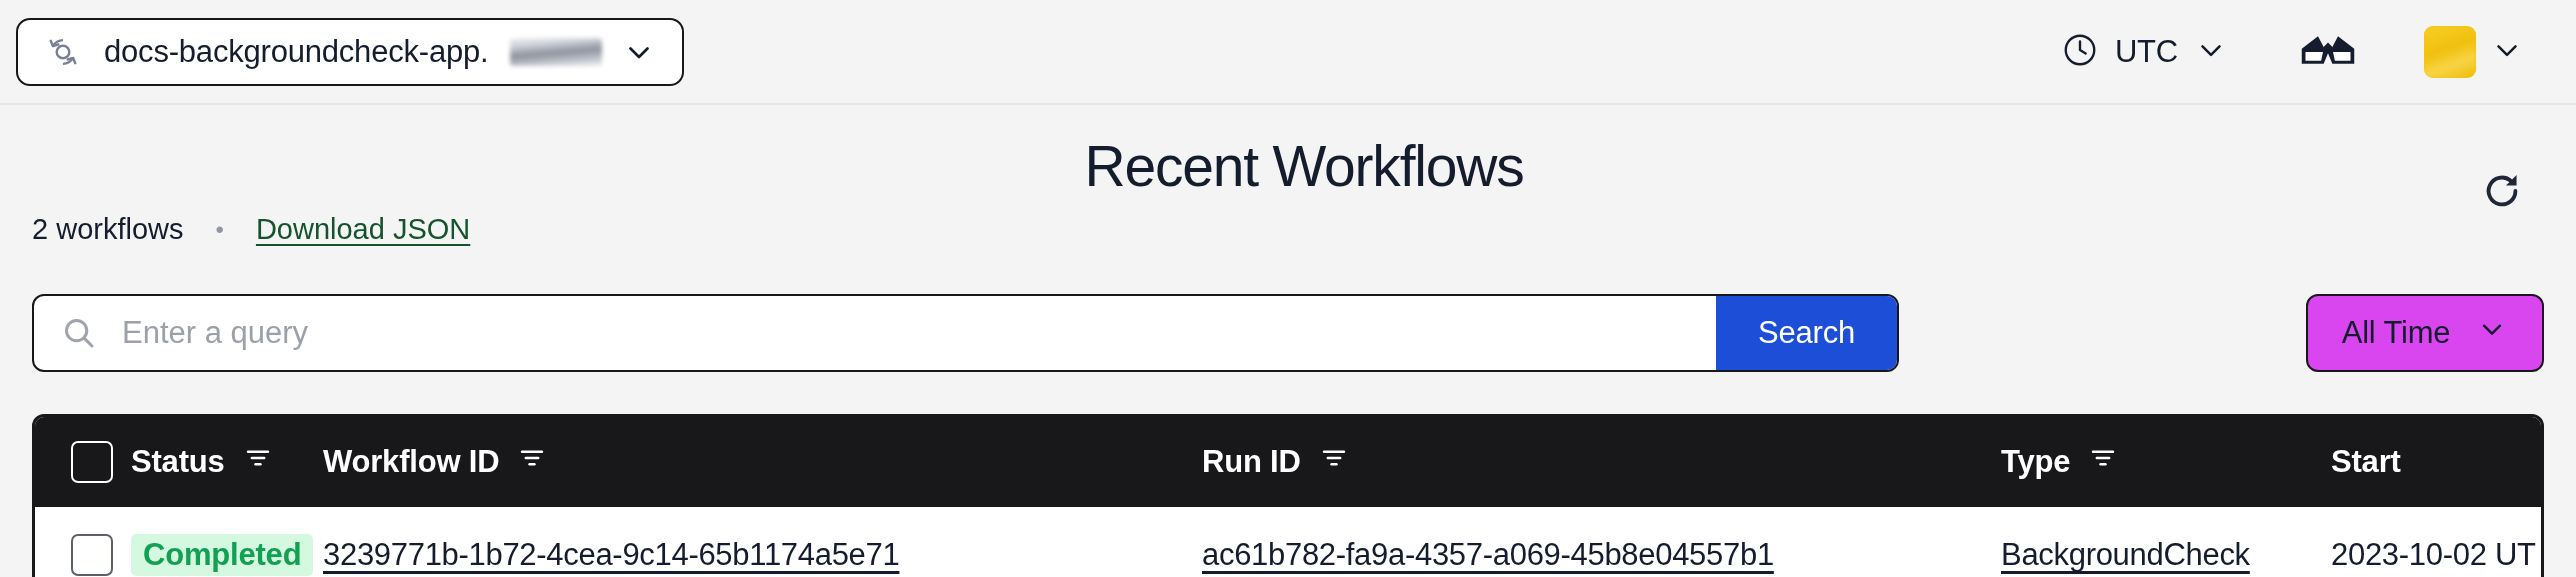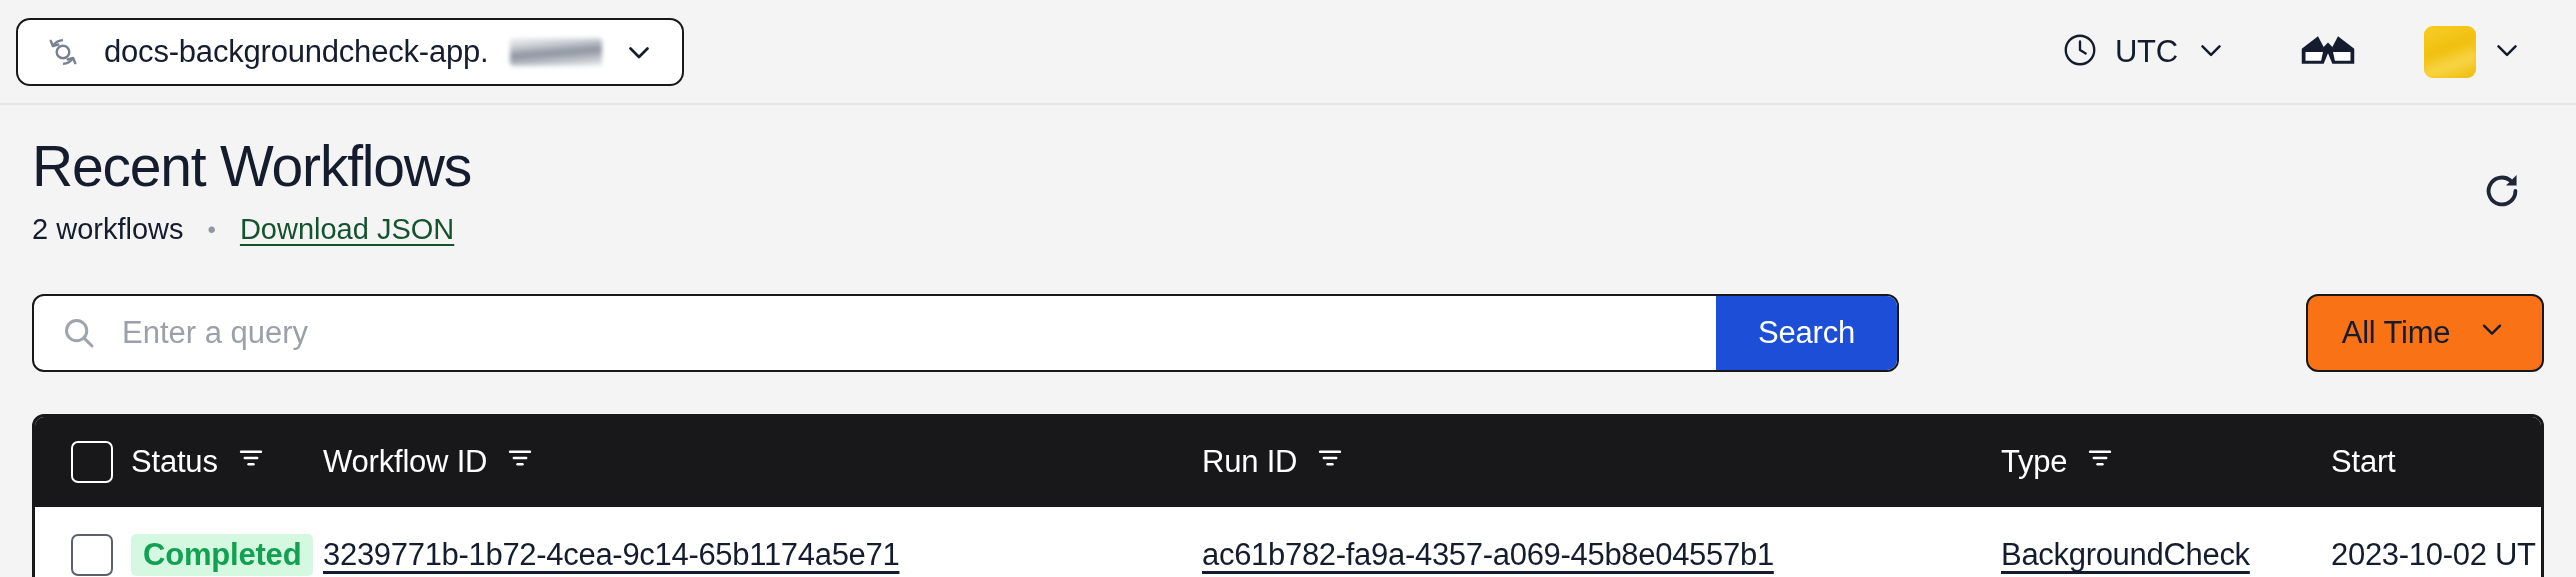--- a/index.html
+++ b/index.html
@@ -83,28 +83,29 @@
 
   
   .page { position: absolute; left: 0; top: 105px; width: 2576px; }
 
   .title {
     margin: 28px 0 0 32px;
     font-size: 57px;
     font-weight: 400;
     color: #141c2d;
     letter-spacing: -1.2px;
+    text-align: center;
   }
   .subline {
     margin: 14px 0 0 32px;
     font-size: 29px;
     color: #141c2d;
     display: flex;
     align-items: center;
-    gap: 24px;
+    gap: 32px;
   }
   .sub-dot { color: #9096a3; font-size: 24px; }
   .dl-link {
     color: #14532d;
     text-decoration: underline;
     text-underline-offset: 5px;
     cursor: pointer;
   }
 
   .refresh-btn {
@@ -152,21 +153,21 @@
     padding: 0 42px;
     font-size: 31px;
     font-family: "Liberation Sans", sans-serif;
     cursor: pointer;
     letter-spacing: -0.2px;
   }
   .alltime {
     margin-left: auto;
     height: 78px;
     min-width: 238px;
-    background: #f97316;
+    background: #d946ef;
     border: 2px solid #18181b;
     border-radius: 12px;
     display: flex;
     align-items: center;
     justify-content: center;
     gap: 26px;
     font-size: 31px;
     color: #141c2d;
     cursor: pointer;
     letter-spacing: -0.2px;
@@ -179,21 +180,21 @@
     border: 3px solid #18181b;
     border-radius: 12px;
     overflow: hidden;
     background: #ffffff;
   }
   table { width: 100%; border-collapse: collapse; table-layout: fixed; }
   thead tr { background: #18181b; }
   th {
     color: #ffffff;
     font-size: 31px;
-    font-weight: 400;
+    font-weight: 700;
     text-align: left;
     height: 90px;
     padding: 0;
     letter-spacing: -0.2px;
     white-space: nowrap;
   }
   .th-inner { display: flex; align-items: center; gap: 18px; }
   td {
     height: 96px;
     font-size: 31px;

